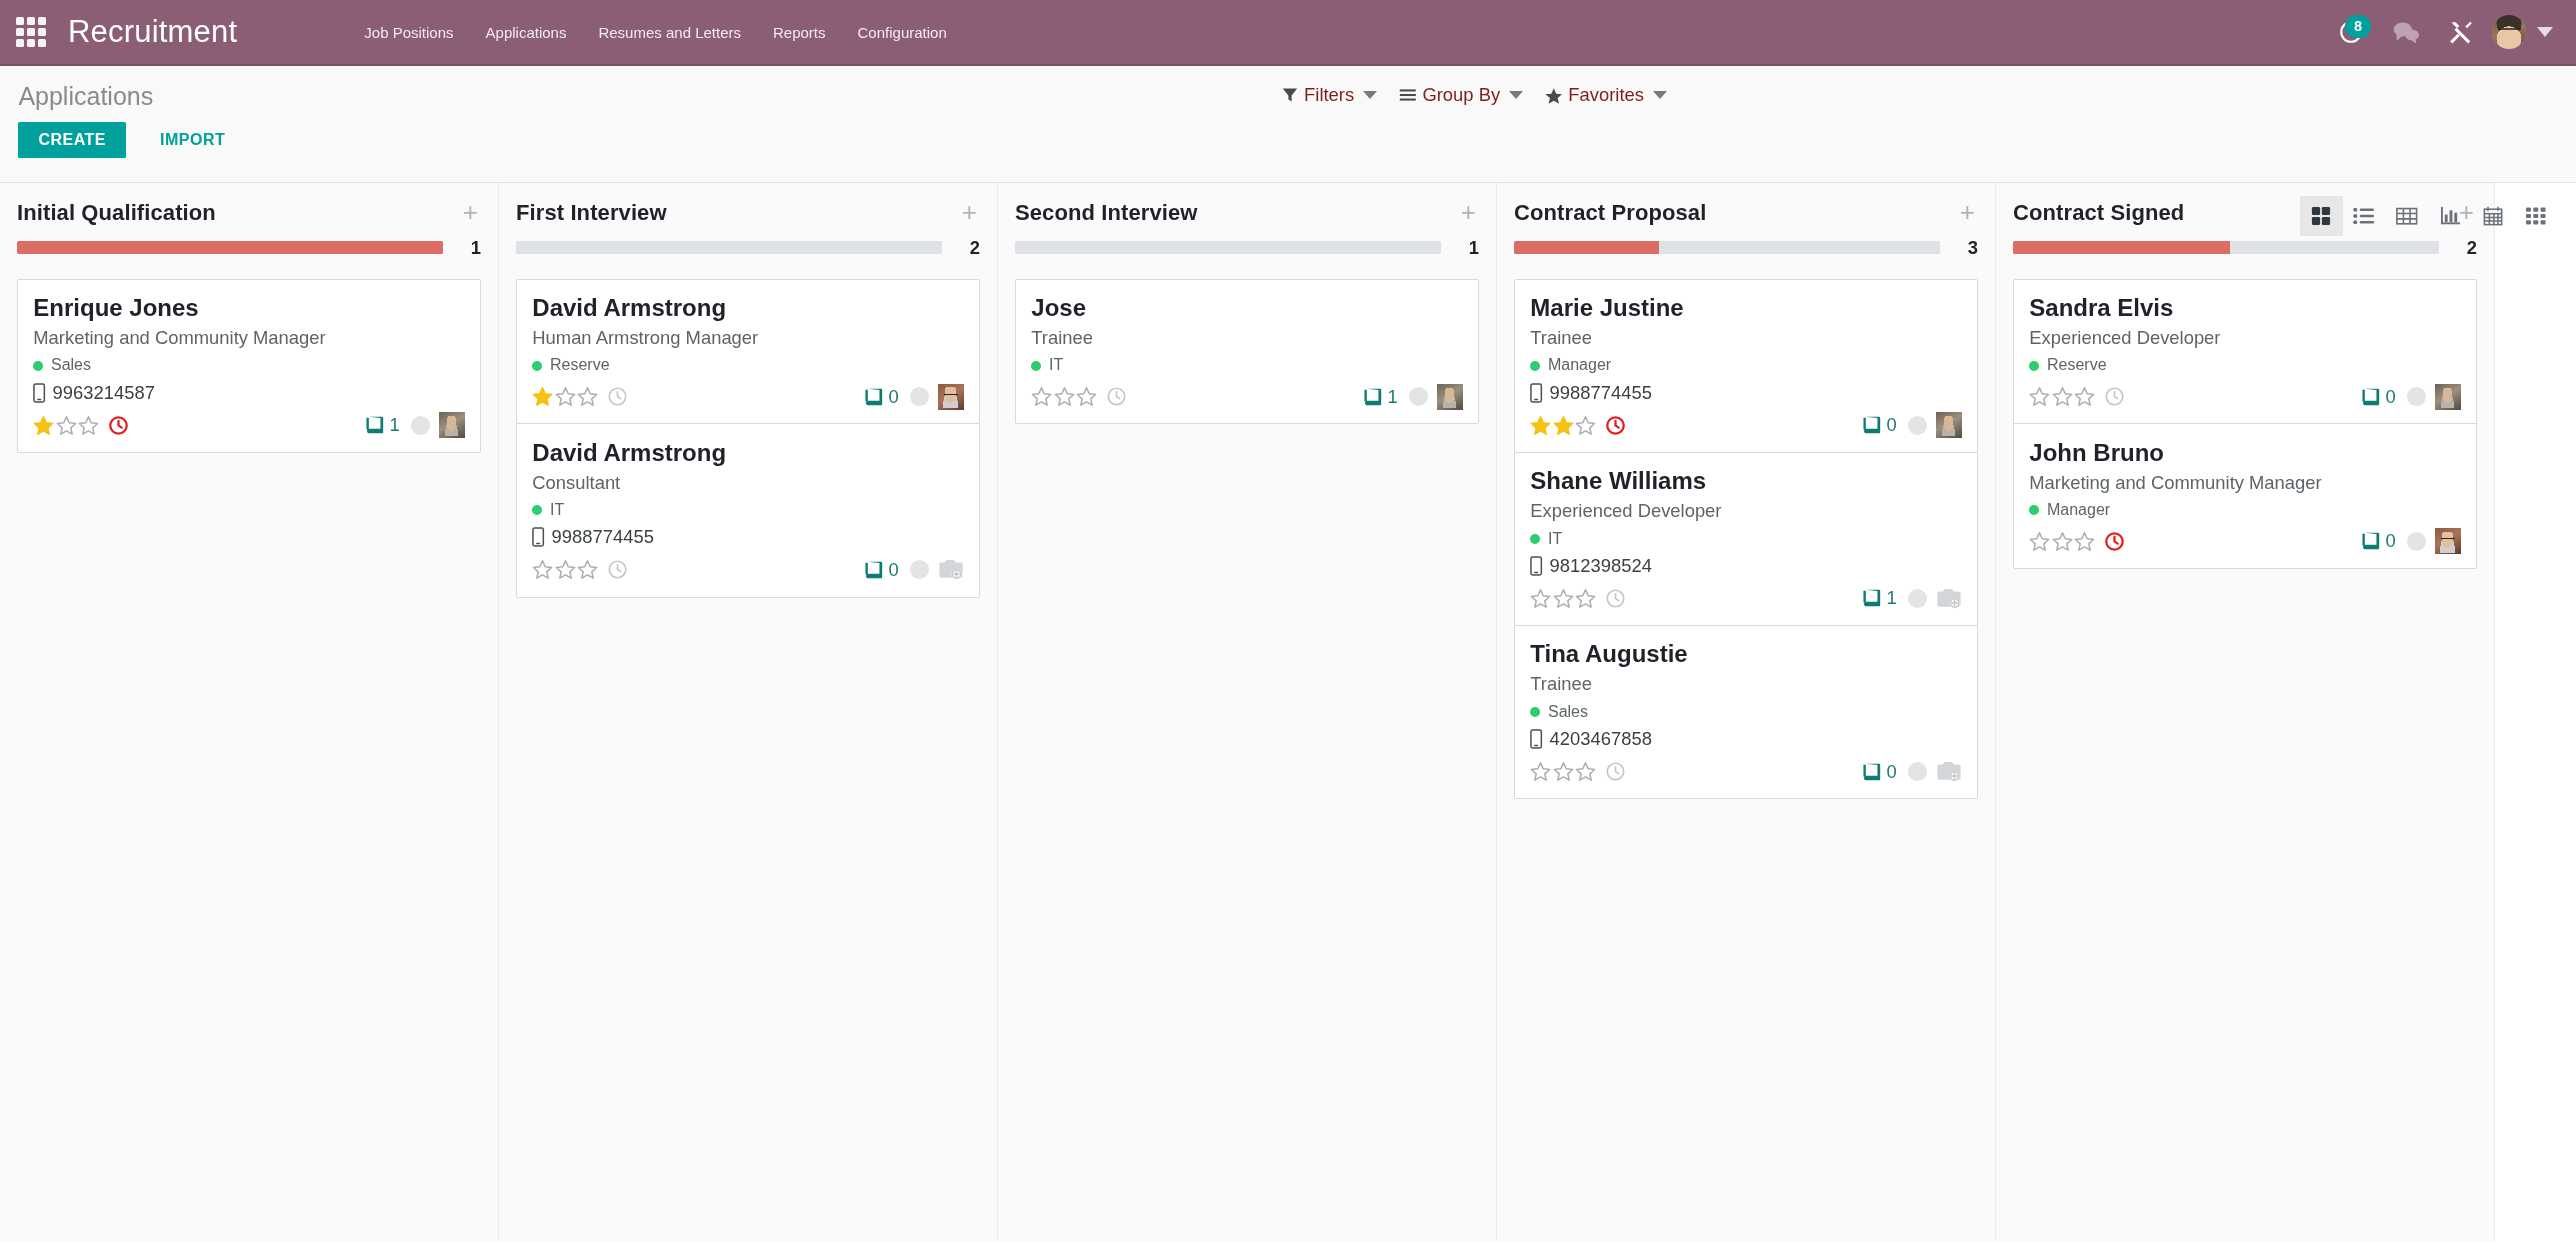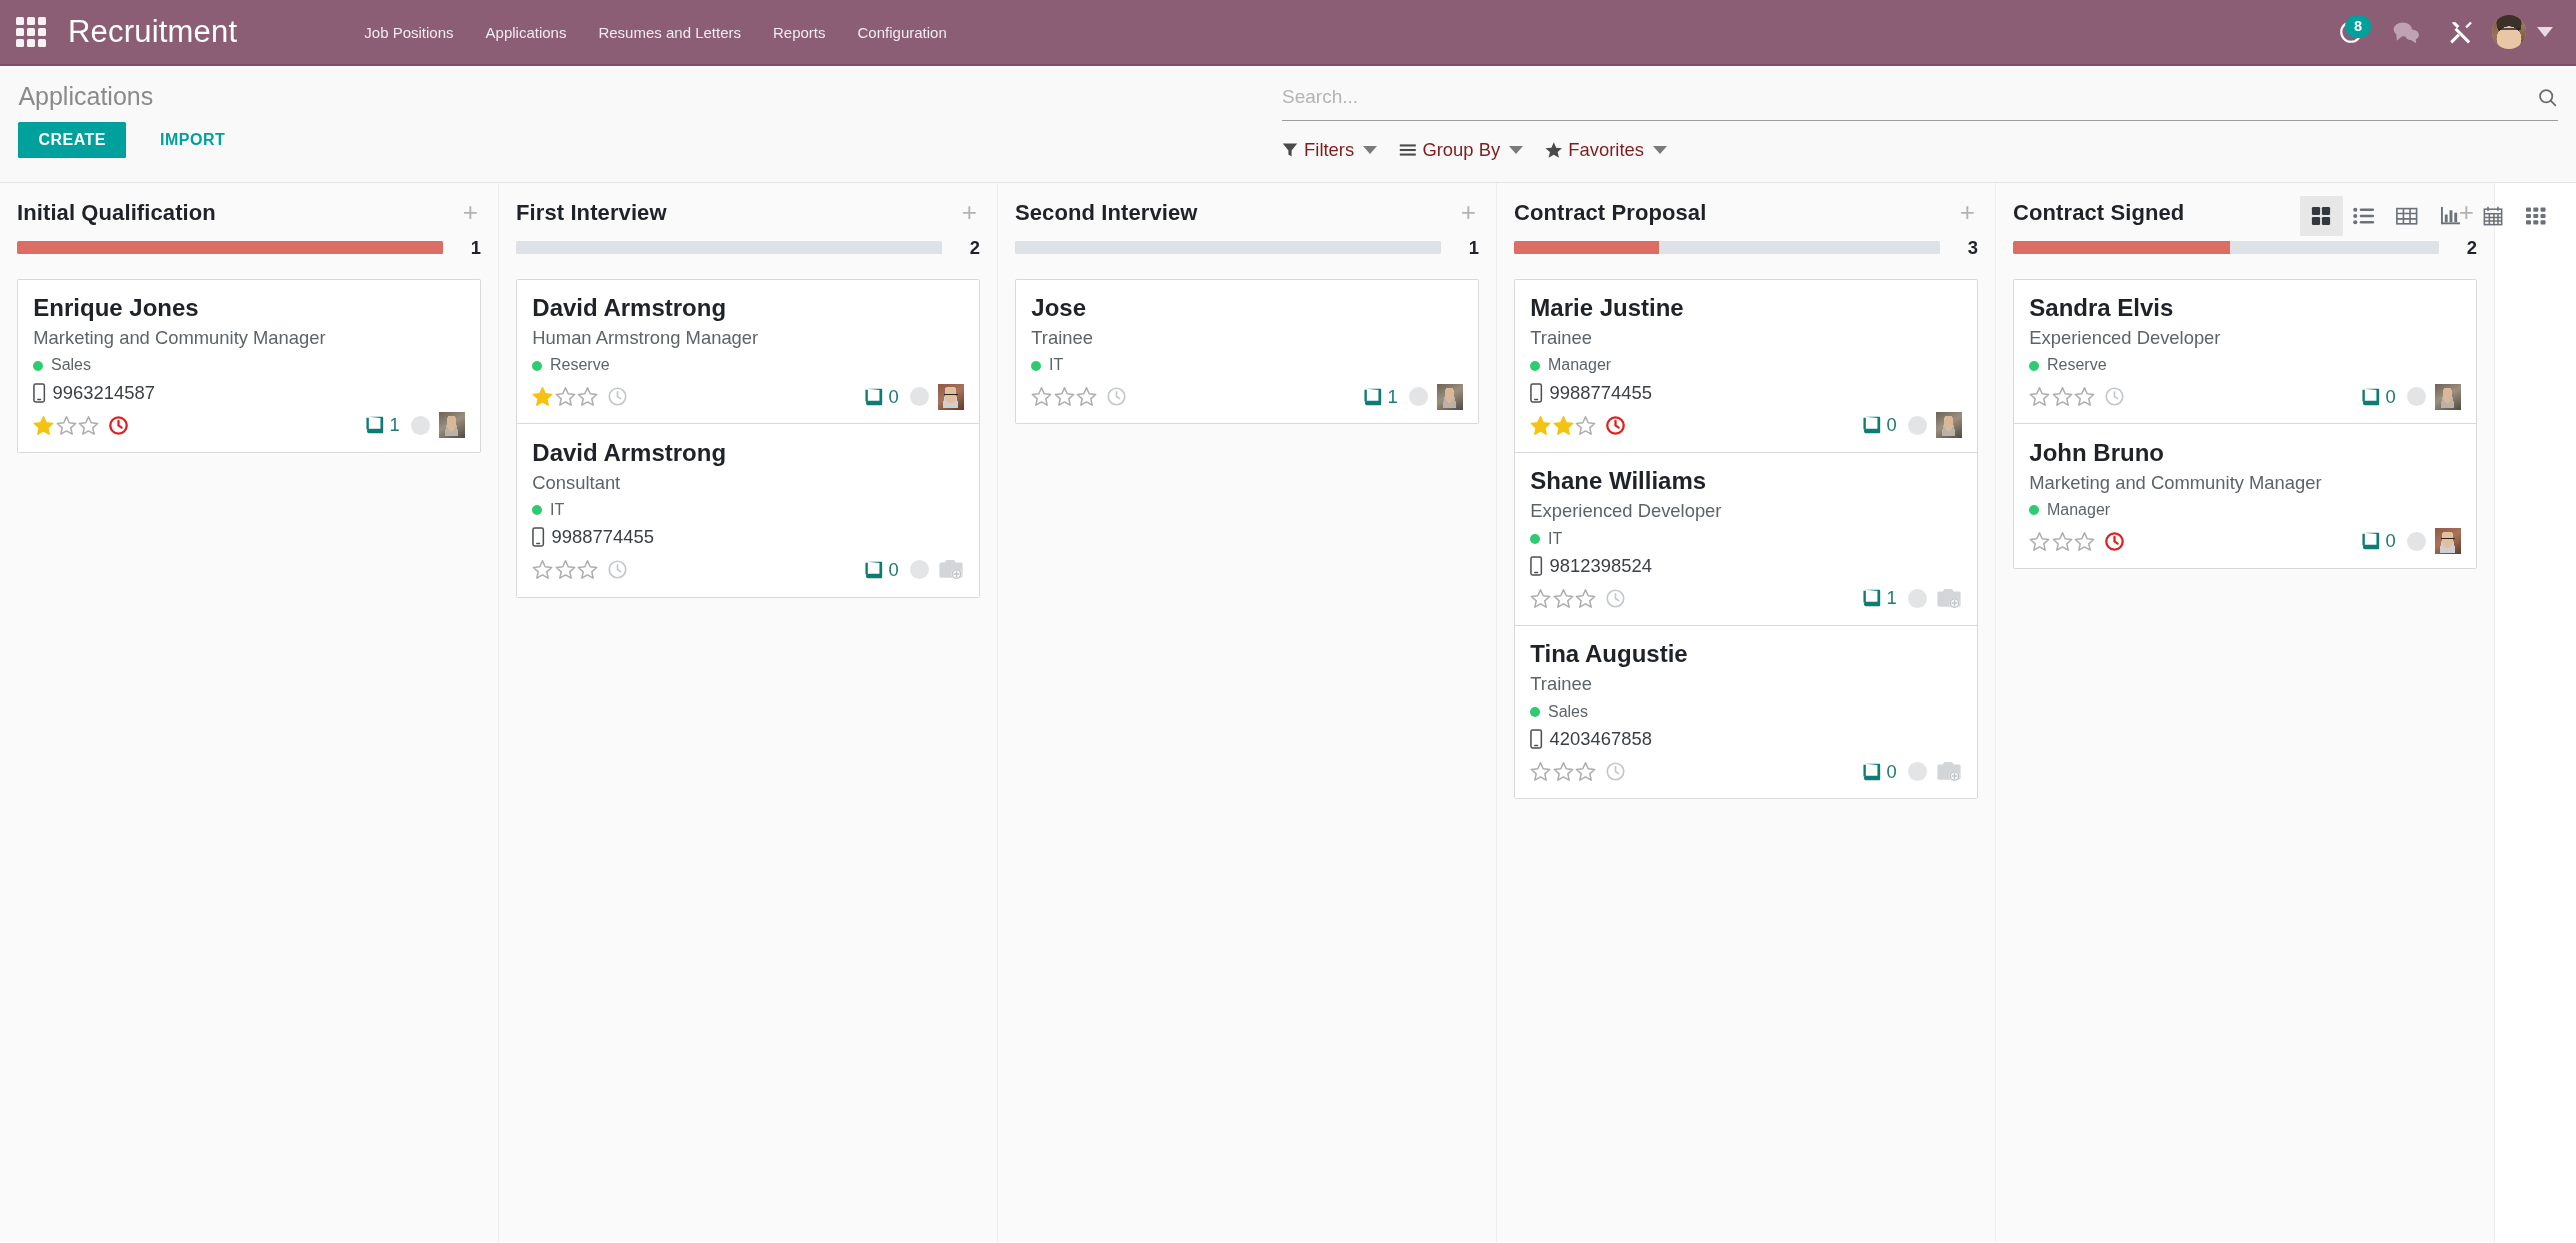--- a/index.html
+++ b/index.html
@@ -366,29 +366,20 @@
 <div class="control-panel">
   <div class="cp-left">
     <div class="breadcrumb">Applications</div>
     <div class="cp-buttons">
       <button class="btn-create">CREATE</button>
       <button class="btn-import">IMPORT</button>
     </div>
   </div>
 
   <div class="cp-center">
-    <div class="search-row">
-      <input class="search-input" type="text" placeholder="Search..." style="">
-      <span class="search-mag">
-        <svg width="21" height="21" viewBox="0 0 24 24" fill="none" stroke="#6B6B6B" stroke-width="2">
-          <circle cx="10.5" cy="10.5" r="7"></circle>
-            <path d="M15.6 15.6 L21 21" stroke-linecap="round"></path>
-        </svg>
-      </span>
-    </div>
 
     <div class="filter-row">
       <div class="filter-item">
         <span class="fi-icon">
           <svg width="16" height="16" viewBox="0 0 20 20" fill="#4A4A4A">
             <path d="M1 2 H19 L12 10.5 V18 L8 15.5 V10.5 Z"></path>
           </svg>
         </span>
         <span>Filters</span>
         <span class="fi-caret"></span>

